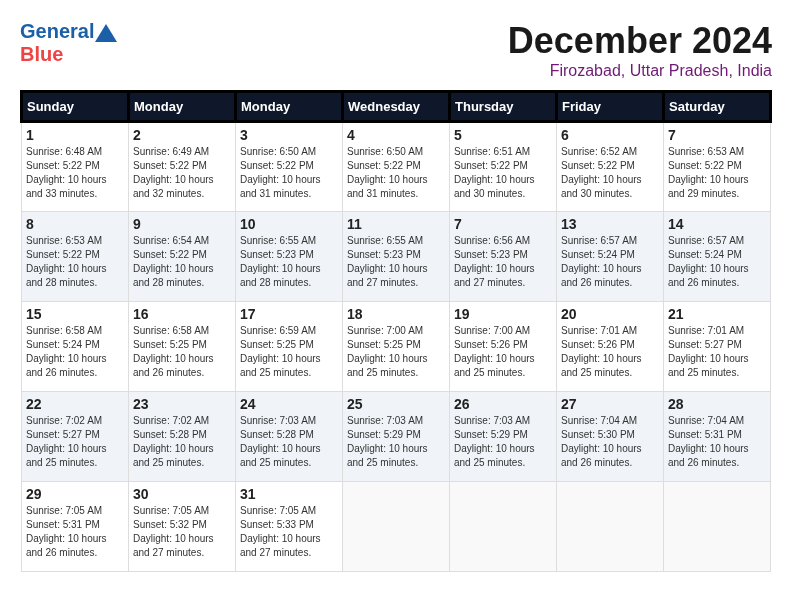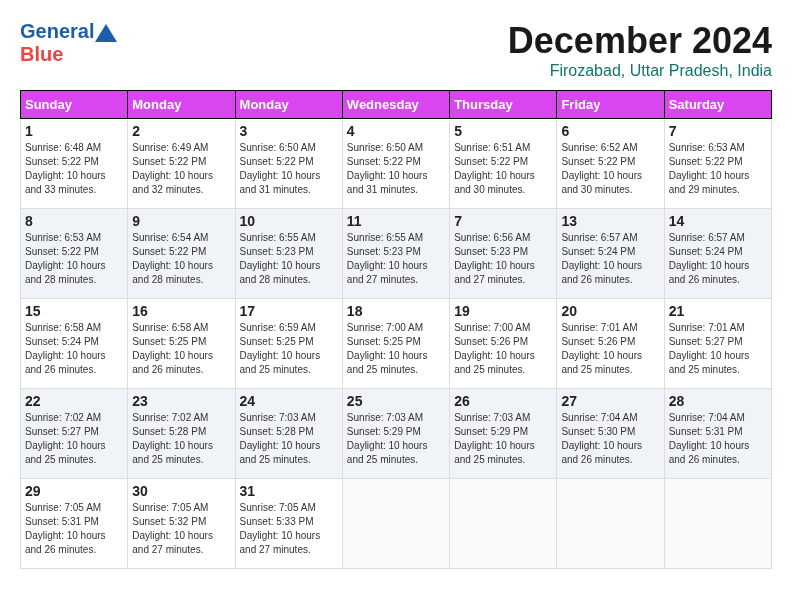--- a/index.html
+++ b/index.html
@@ -25,35 +25,35 @@
       text-align: right;
       margin-left: 40px;
     }
     .month-title {
       font-size: 36px;
       font-weight: bold;
       color: #1a1a1a;
     }
     .location-title {
       font-size: 16px;
-      color: #0f766e;
+      color: #701a75;
     }
     table {
       width: 100%;
       border-collapse: collapse;
       table-layout: fixed;
     }
     thead th {
-      background: #d946ef;
+      background: #0f172a;
       color: #fff;
       font-size: 13px;
       font-weight: bold;
       padding: 6px 4px;
       text-align: left;
-      border: 1px solid #000000;
+      border: 3px solid #000000;
     }
     tbody td {
       vertical-align: top;
       font-size: 10.5px;
       color: #222;
       padding: 4px 4px;
       border: 1px solid #ddd;
       height: 90px;
       background: #fff;
     }

